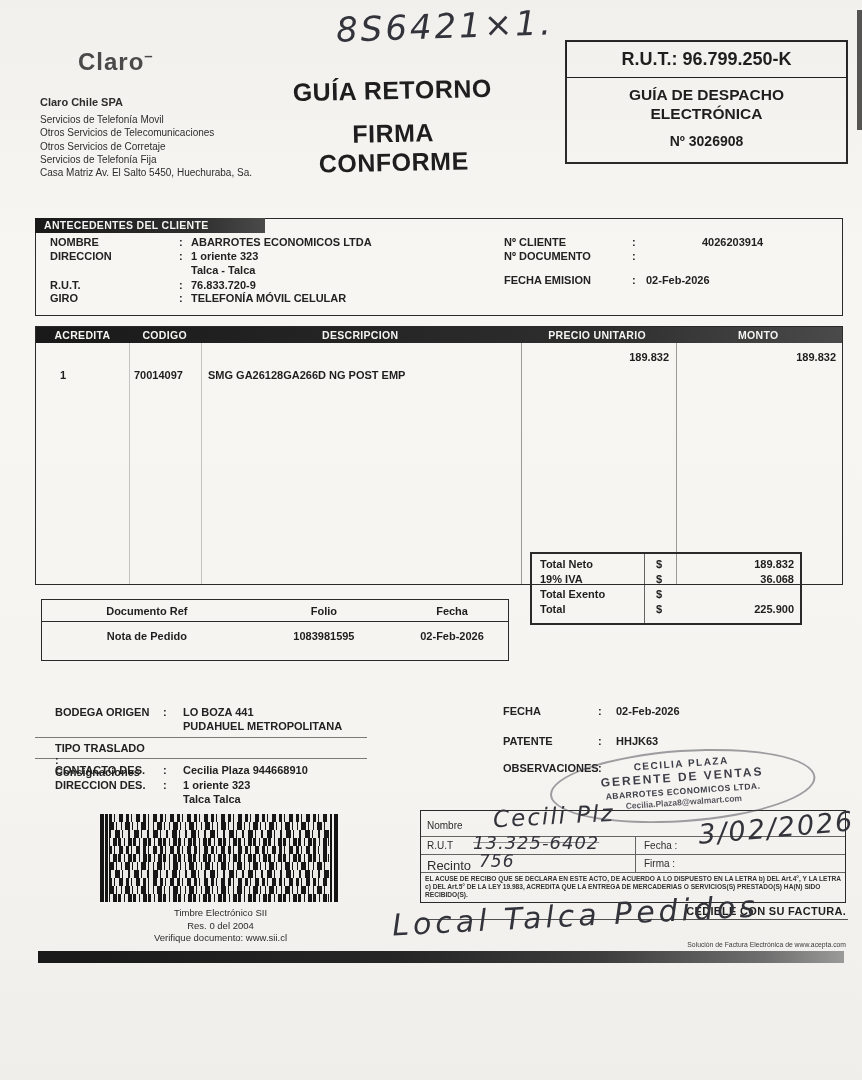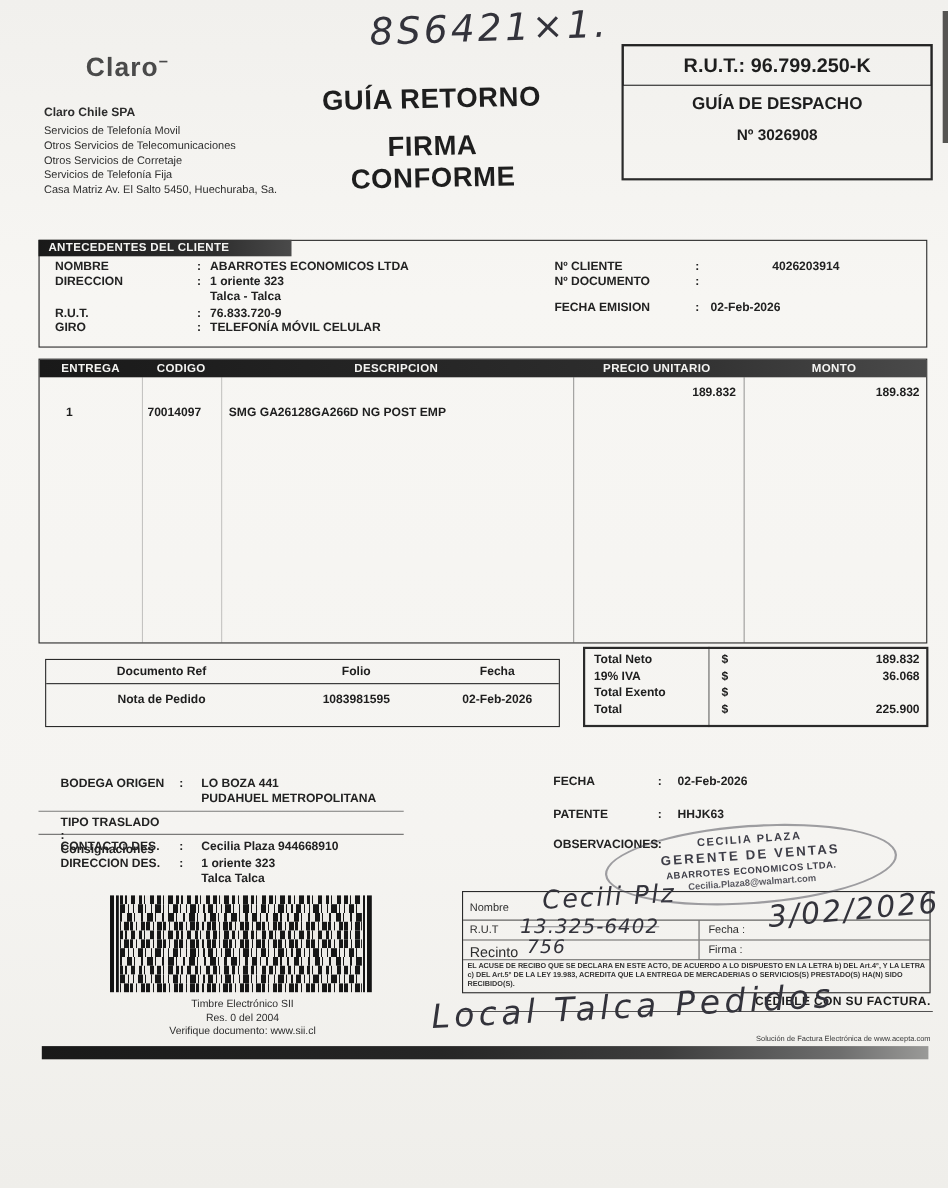--- a/index.html
+++ b/index.html
@@ -56,20 +56,21 @@
 
   <div class="abs" style="left:278px;top:76px;width:230px;text-align:center;transform:rotate(-1.2deg);">
     <div class="b" style="font-size:25px;letter-spacing:.5px;">GUÍA RETORNO</div>
     <div class="b" style="font-size:25px;letter-spacing:.5px;margin-top:14px;">FIRMA CONFORME</div>
   </div>
 
   <div class="box" style="left:565px;top:40px;width:283px;height:124px;border-width:2.5px;">
     <div class="b" style="border:1.8px solid #222;margin:-1px -1px 0 -1px;padding:7px 4px;text-align:center;font-size:18px;">R.U.T.: 96.799.250-K</div>
     <div class="b" style="text-align:center;font-size:15.5px;line-height:19px;margin-top:7px;">
       <div>GUÍA DE DESPACHO</div>
+      <div>ELECTRÓNICA</div>
     </div>
     <div class="b" style="text-align:center;font-size:14px;margin-top:10px;">Nº 3026908</div>
   </div>
 
 
   <div class="box" style="left:35px;top:218px;width:808px;height:98px;border-width:1.5px;">
     <div class="bar abs b" style="left:-1px;top:-1px;width:230px;height:15px;font-size:10.5px;padding:1px 0 0 9px;letter-spacing:.3px;box-sizing:border-box;">ANTECEDENTES DEL CLIENTE</div>
 
     <div class="row" style="left:14px;top:17px;">
       <span class="lbl" style="width:129px;">NOMBRE</span>
@@ -107,21 +108,21 @@
     </div>
     <div class="row" style="left:468px;top:55px;">
       <span class="lbl" style="width:128px;">FECHA EMISION</span>
       <span class="colon" style="width:14px;"></span>
       <span>02-Feb-2026</span>
     </div>
   </div>
 
   <div class="box" style="left:35px;top:326px;width:808px;height:259px;border-width:1.6px;">
     <div class="bar" style="display:flex;height:16px;font-size:10.5px;font-weight:700;align-items:center;letter-spacing:.3px;">
-      <span style="width:93px;text-align:center;">ENTREGA</span>
+      <span style="width:93px;text-align:center;">ACREDITA</span>
       <span style="width:72px;text-align:center;">CODIGO</span>
       <span style="width:320px;text-align:center;">DESCRIPCION</span>
       <span style="width:155px;text-align:center;">PRECIO UNITARIO</span>
       <span style="width:168px;text-align:center;">MONTO</span>
     </div>
     <div style="position:relative;height:241px;">
       <div class="vline" style="left:93px;opacity:.55;"></div>
       <div class="vline" style="left:165px;opacity:.55;"></div>
       <div class="vline" style="left:485px;"></div>
       <div class="vline" style="left:640px;"></div>
@@ -140,21 +141,21 @@
       <span style="width:31%;text-align:center;">Folio</span>
       <span style="width:24%;text-align:center;">Fecha</span>
     </div>
     <div style="display:flex;padding-top:8px;font-size:11px;font-weight:700;">
       <span style="width:45%;text-align:center;">Nota de Pedido</span>
       <span style="width:31%;text-align:center;">1083981595</span>
       <span style="width:24%;text-align:center;">02-Feb-2026</span>
     </div>
   </div>
 
-  <div class="box" style="left:530px;top:588px;width:314px;height:73px;border-width:2px;padding-top:4px;">
+  <div class="box" style="left:530px;top:552px;width:272px;height:73px;border-width:2px;padding-top:4px;">
     <div class="vline" style="left:112px;top:-2px;bottom:-2px;background:rgba(40,40,40,.7);"></div>
     <div style="display:flex;font-size:11px;font-weight:700;height:15px;">
       <span style="width:106px;padding-left:8px;">Total Neto</span>
       <span style="width:44px;padding-left:10px;">$</span>
       <span style="flex:1;text-align:right;padding-right:6px;">189.832</span>
     </div>
     <div style="display:flex;font-size:11px;font-weight:700;height:15px;">
       <span style="width:106px;padding-left:8px;">19% IVA</span>
       <span style="width:44px;padding-left:10px;">$</span>
       <span style="flex:1;text-align:right;padding-right:6px;">36.068</span>

